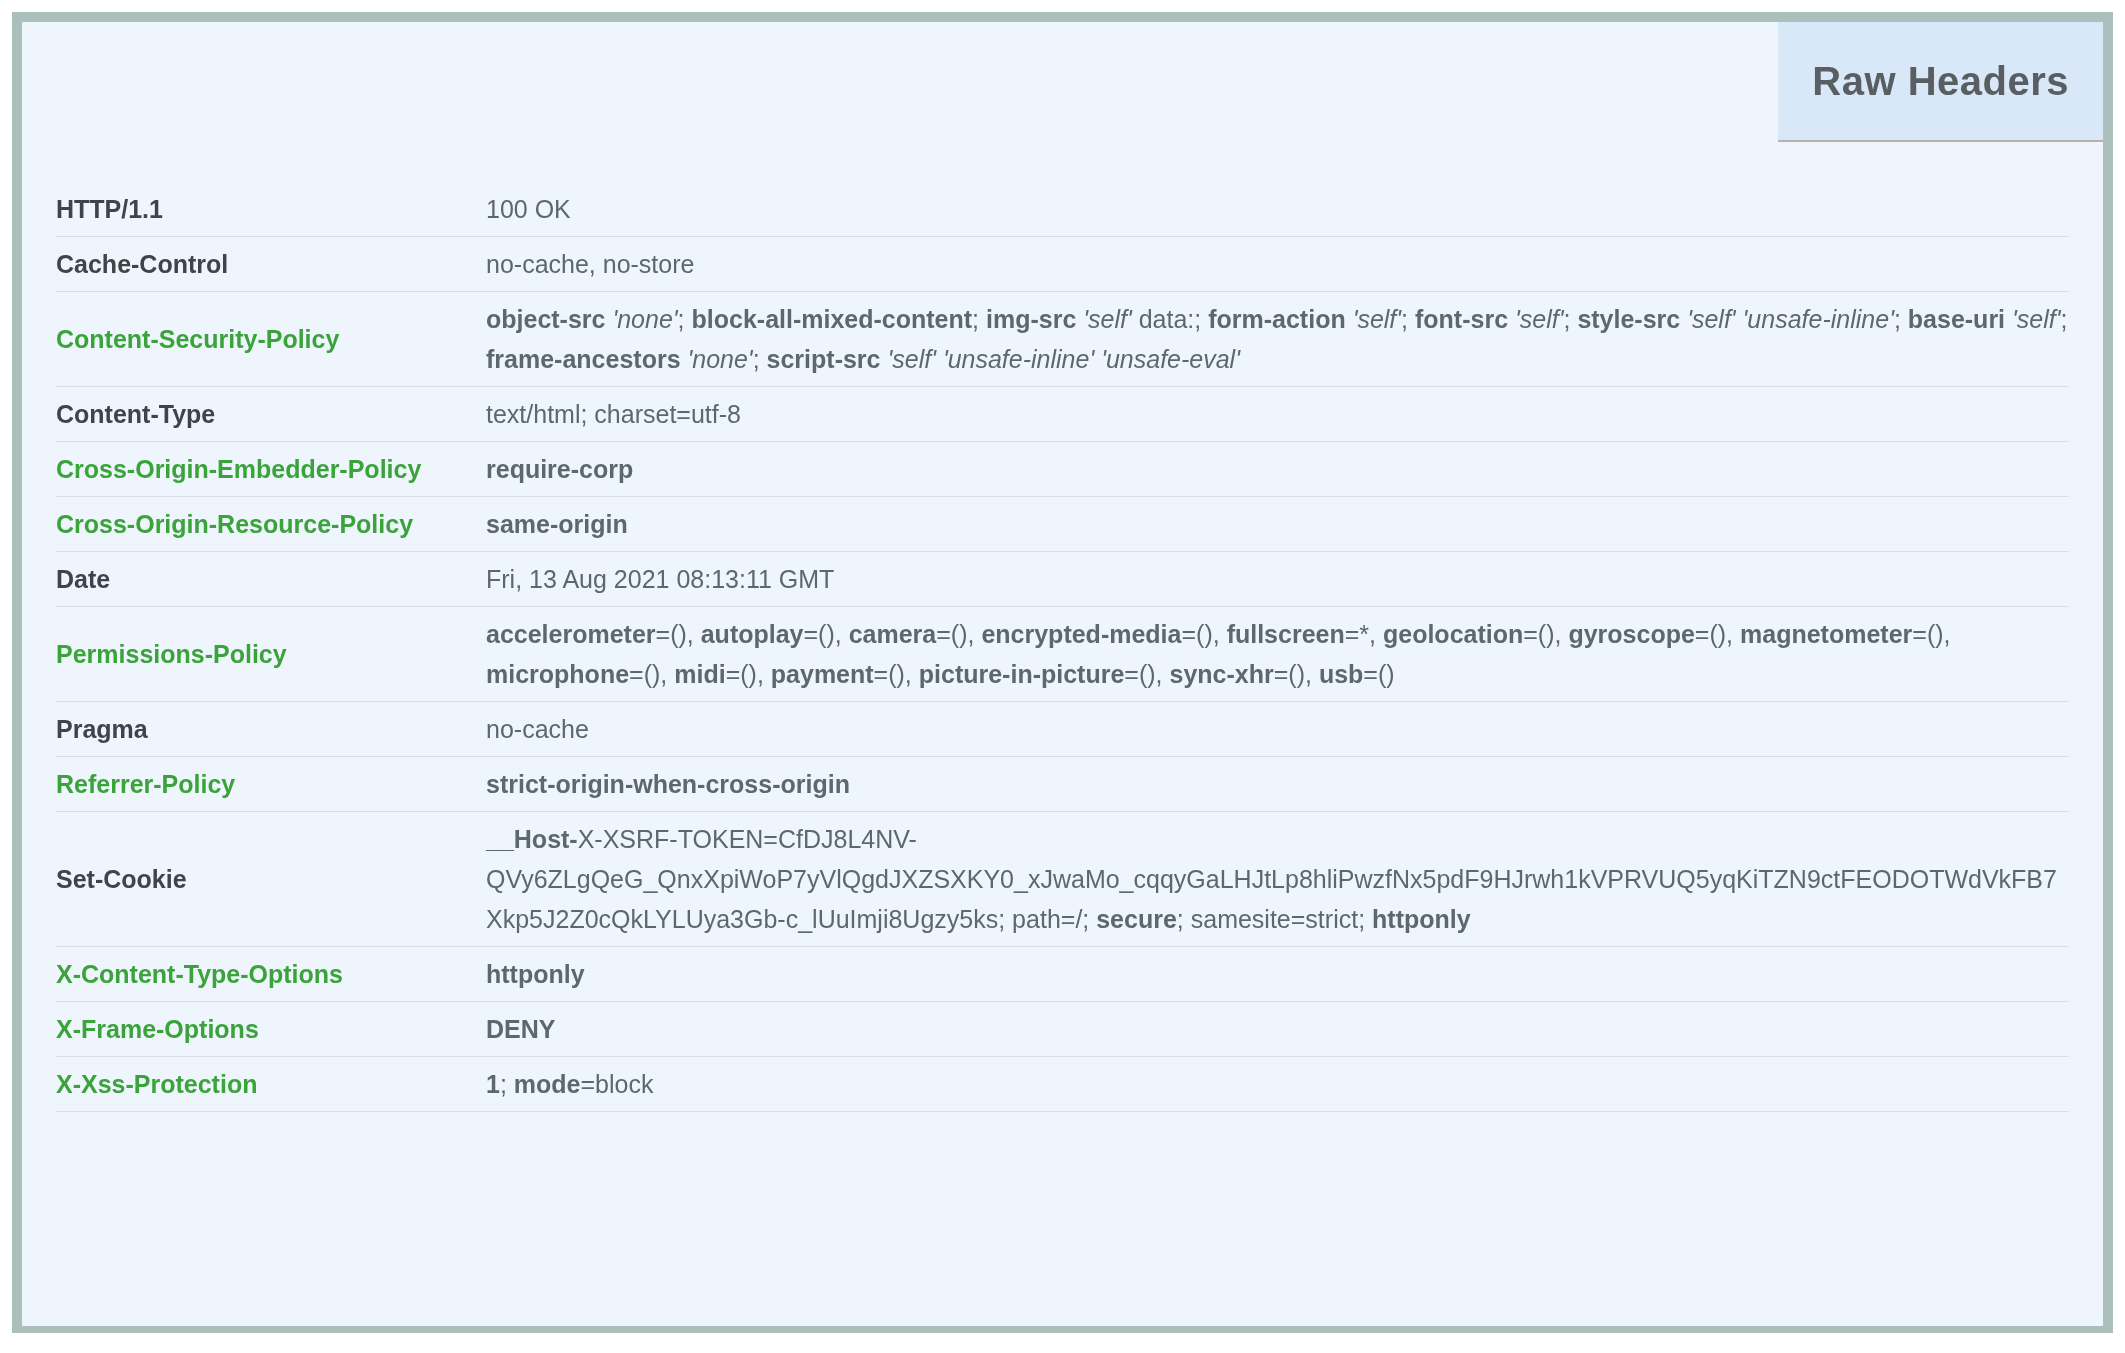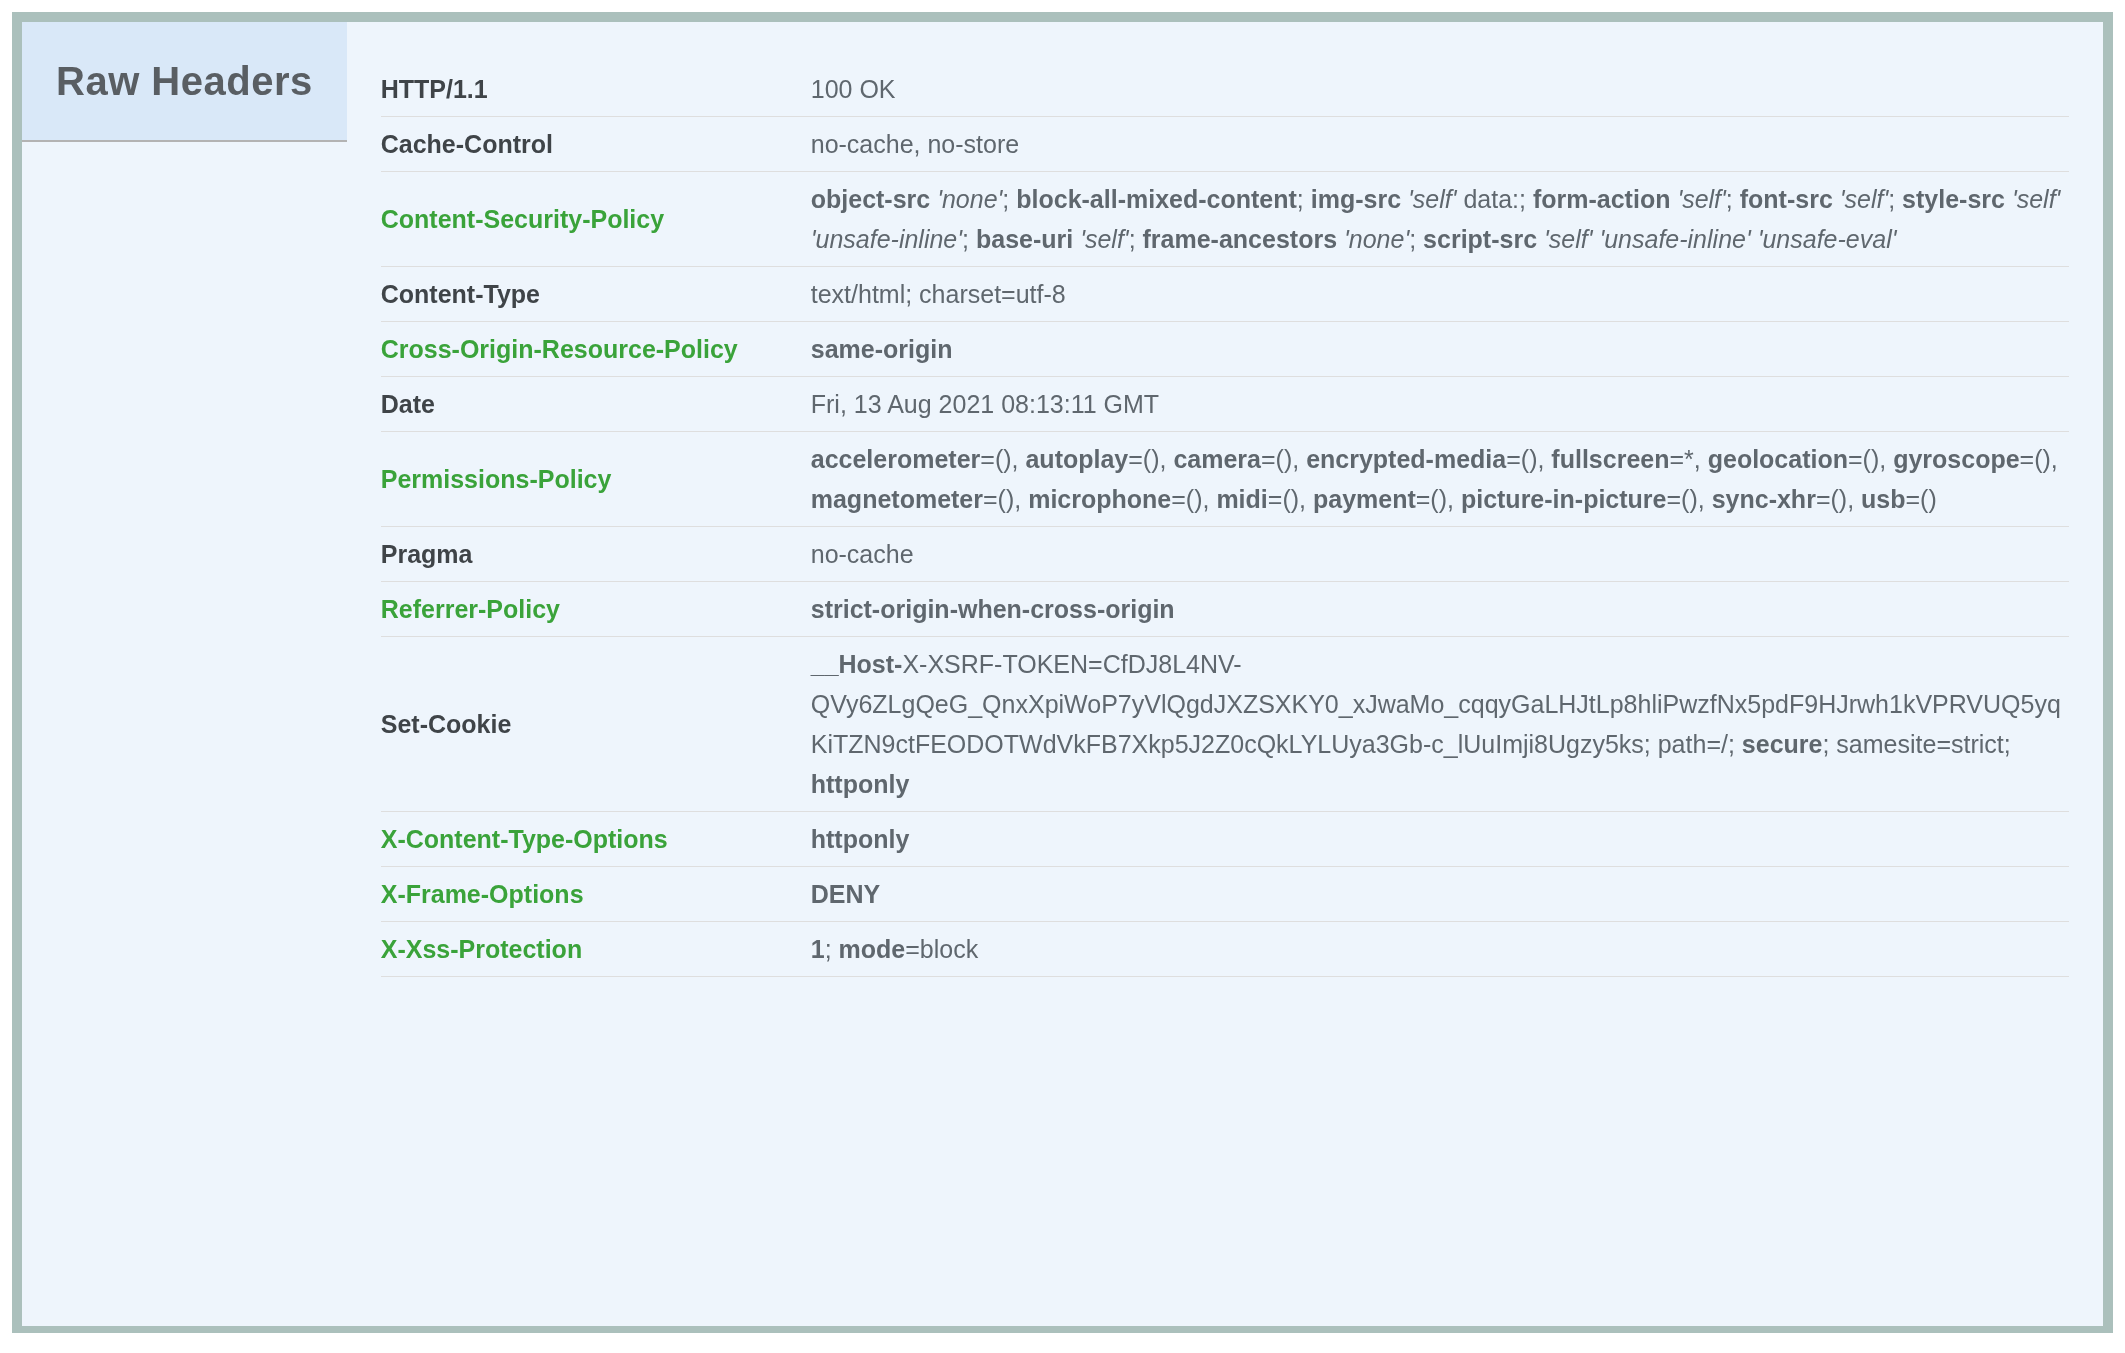--- a/index.html
+++ b/index.html
@@ -23,22 +23,23 @@
   .page{
     width:2125px;height:1353px;
     padding:12px 12px 20px 12px;
     background:#ffffff;
   }
   .panel{
     width:100%;height:100%;
     border:10px solid var(--panel-border);
     border-bottom-width:7px;
     background:var(--body-bg);
-    display:flex;
+    display:flex;flex-direction:column;
     overflow:hidden;
+    align-items:flex-end;
   }
   .panel-header{
     flex:none;
     background:var(--header-bg);
     border-bottom:2px solid var(--header-rule);
     height:120px;
     display:flex;align-items:center;
     padding:0 34px;
   }
   .panel-title{
@@ -104,20 +105,24 @@
           </div>
           <div class="row">
             <div class="cell name green">Content-Security-Policy</div>
             <div class="cell value"><span class="b">object-src</span><span class="p"> </span><span class="i">'none'</span><span class="p">; </span><span class="b">block-all-mixed-content</span><span class="p">; </span><span class="b">img-src</span><span class="p"> </span><span class="i">'self'</span><span class="p"> data:; </span><span class="b">form-action</span><span class="p"> </span><span class="i">'self'</span><span class="p">; </span><span class="b">font-src</span><span class="p"> </span><span class="i">'self'</span><span class="p">; </span><span class="b">style-src</span><span class="p"> </span><span class="i">'self'</span><span class="p"> </span><span class="i">'unsafe-inline'</span><span class="p">; </span><span class="b">base-uri</span><span class="p"> </span><span class="i">'self'</span><span class="p">; </span><span class="b">frame-ancestors</span><span class="p"> </span><span class="i">'none'</span><span class="p">; </span><span class="b">script-src</span><span class="p"> </span><span class="i">'self'</span><span class="p"> </span><span class="i">'unsafe-inline'</span><span class="p"> </span><span class="i">'unsafe-eval'</span></div>
           </div>
           <div class="row">
             <div class="cell name dark">Content-Type</div>
             <div class="cell value"><span class="p">text/html; charset=utf-8</span></div>
           </div>
           <div class="row">
+            <div class="cell name green">Cross-Origin-Embedder-Policy</div>
+            <div class="cell value"><span class="b">require-corp</span></div>
+          </div>
+          <div class="row">
             <div class="cell name green">Cross-Origin-Resource-Policy</div>
             <div class="cell value"><span class="b">same-origin</span></div>
           </div>
           <div class="row">
             <div class="cell name dark">Date</div>
             <div class="cell value"><span class="p">Fri, 13 Aug 2021 08:13:11 GMT</span></div>
           </div>
           <div class="row">
             <div class="cell name green">Permissions-Policy</div>
             <div class="cell value"><span class="b">accelerometer</span><span class="p">=(), </span><span class="b">autoplay</span><span class="p">=(), </span><span class="b">camera</span><span class="p">=(), </span><span class="b">encrypted-media</span><span class="p">=(), </span><span class="b">fullscreen</span><span class="p">=*, </span><span class="b">geolocation</span><span class="p">=(), </span><span class="b">gyroscope</span><span class="p">=(), </span><span class="b">magnetometer</span><span class="p">=(), </span><span class="b">microphone</span><span class="p">=(), </span><span class="b">midi</span><span class="p">=(), </span><span class="b">payment</span><span class="p">=(), </span><span class="b">picture-in-picture</span><span class="p">=(), </span><span class="b">sync-xhr</span><span class="p">=(), </span><span class="b">usb</span><span class="p">=()</span></div>

